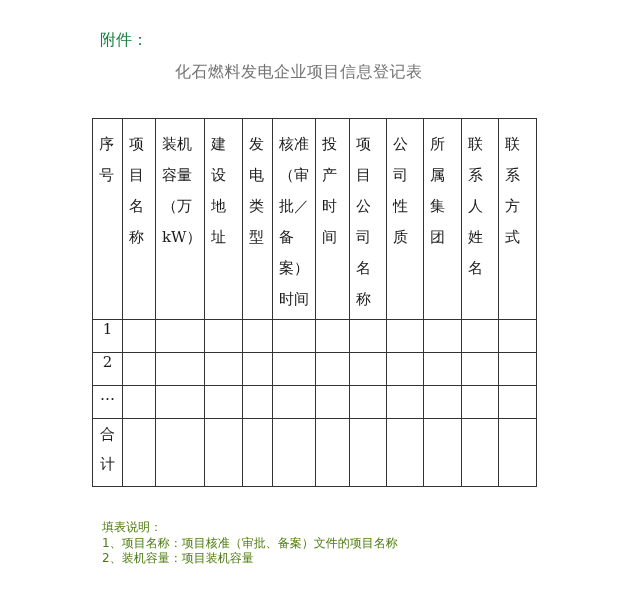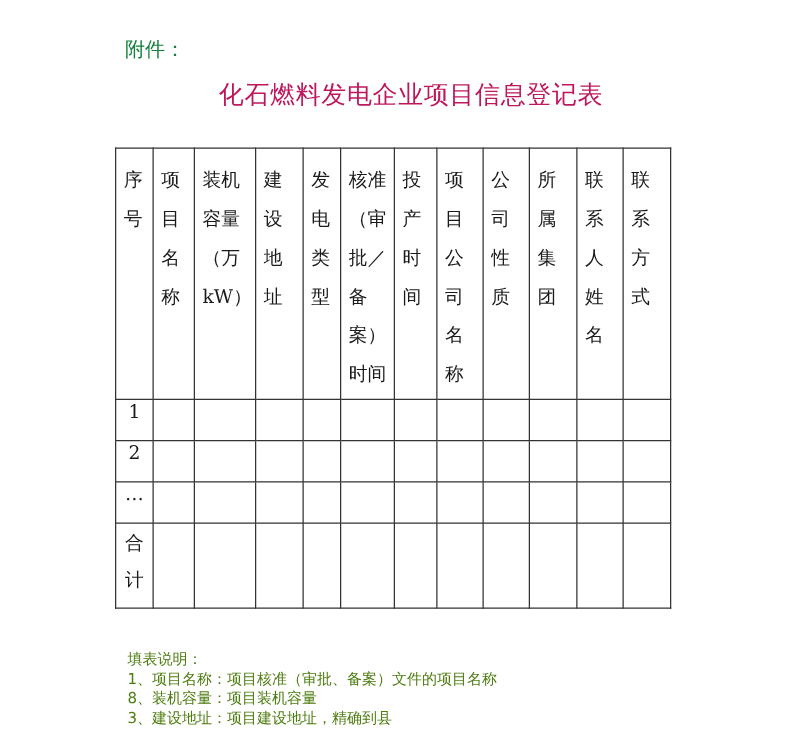--- a/index.html
+++ b/index.html
@@ -7,21 +7,21 @@
     width: 640px; height: 591px; position: relative; overflow: hidden;
     font-family: "DejaVu Serif", "Liberation Serif", serif;
     color: #1a1a1a;
   }
   .attach {
     position: absolute; left: 100px; top: 30px;
     font-size: 16px; font-family: "DejaVu Sans", sans-serif; color: #15803d;
   }
   .title {
     position: absolute; left: 175px; top: 62px;
-    font-size: 20px; font-family: "DejaVu Sans", sans-serif; color: #be185d;
+    font-size: 16px; font-family: "DejaVu Sans", sans-serif; color: #737373;
     letter-spacing: 0.5px;
   }
   table.form {
     position: absolute; left: 92px; top: 118px;
     border-collapse: collapse;
     table-layout: fixed;
     width: 444px;
   }
   table.form td, table.form th {
     border: 1px solid #333;
@@ -171,15 +171,14 @@
         <td></td>
         <td></td>
         <td></td>
       </tr>
     </tbody>
 </table>
 
 <div class="notes">
   <div>填表说明：</div>
   <div>1、项目名称：项目核准（审批、备案）文件的项目名称</div>
-  <div>8、装机容量：项目装机容量</div>
-  <div>3、建设地址：项目建设地址，精确到县</div>
+  <div>2、装机容量：项目装机容量</div>
 </div>
 
 </body></html>

